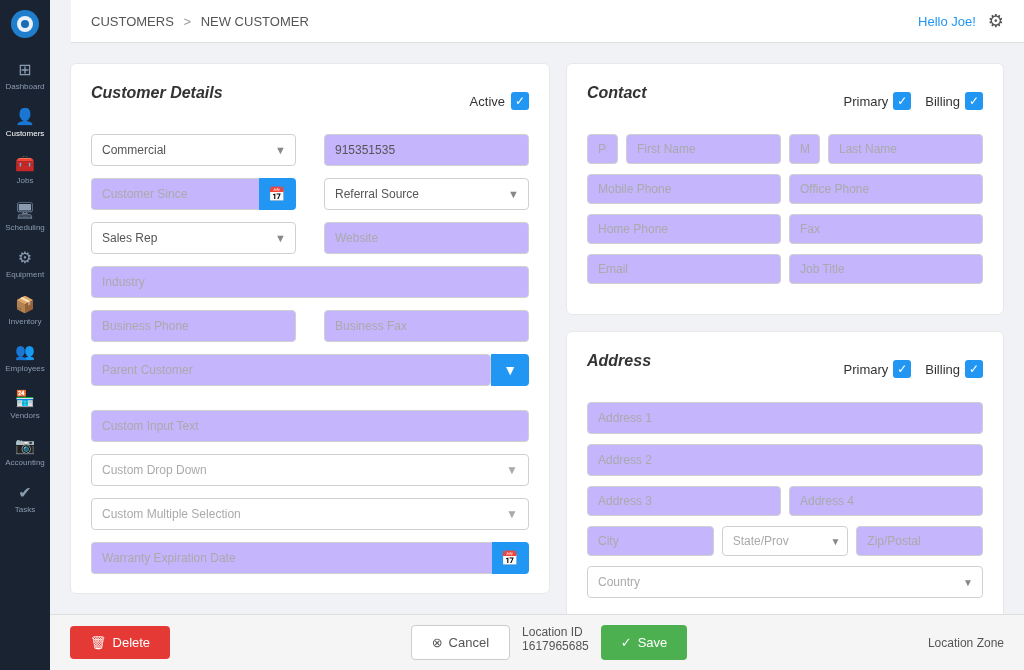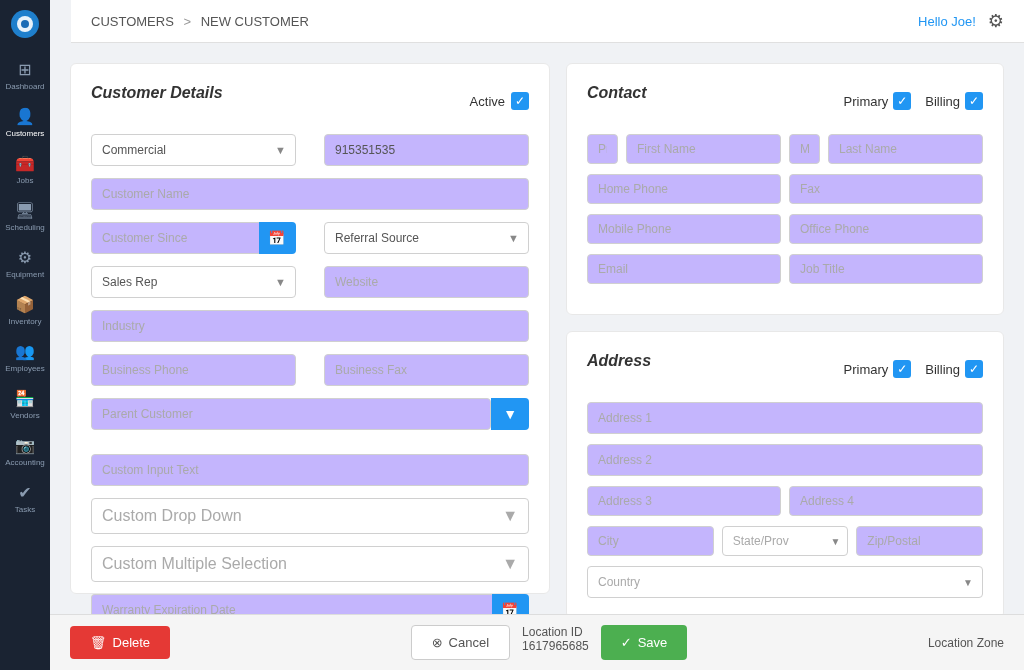--- a/index.html
+++ b/index.html
@@ -78,21 +78,21 @@
 
     
     .parent-customer-row { display: flex; margin-bottom: 12px; }
     .parent-customer-input { flex: 1; border: 1px solid #d0d0d0; border-radius: 4px 0 0 4px; padding: 8px 10px; font-size: 12px; color: #aaa; outline: none; border-right: none; }
     .parent-customer-btn { background: #2196F3; border: none; border-radius: 0 4px 4px 0; padding: 0 12px; color: white; cursor: pointer; font-size: 14px; }
 
     
     .empty-space { height: 12px; }
 
     
-    .custom-dropdown { border: 1px solid #d0d0d0; border-radius: 4px; padding: 8px 10px; font-size: 16px; color: #aaa; background: #fff; display: flex; justify-content: space-between; align-items: center; cursor: pointer; margin-bottom: 12px; }
+    .custom-dropdown { border: 1px solid #d0d0d0; border-radius: 4px; padding: 8px 10px; font-size: 12px; color: #aaa; background: #fff; display: flex; justify-content: space-between; align-items: center; cursor: pointer; margin-bottom: 12px; }
 
     
     .contact-card { min-width: 380px; }
 
     .primary-billing { display: flex; gap: 14px; align-items: center; }
     .pb-item { display: flex; align-items: center; gap: 5px; font-size: 13px; color: #333; }
 
     
     .contact-row { display: flex; gap: 8px; margin-bottom: 10px; }
     .contact-field { flex: 1; }
@@ -211,23 +211,20 @@
               <option>Commercial</option>
             </select>
             <span class="select-arrow">▼</span>
           </div>
         </div>
         <div class="form-field">
           <input type="text" value="915351535" style="">
         </div>
       </div>
 
-      <div class="spacing">
-        <input type="text" class="full-width" placeholder="Customer Name" style="">
-      </div>
 
       <div class="form-row">
         <div class="form-field">
           <div class="input-with-icon">
             <input type="text" placeholder="Customer Since" style="">
             <button class="input-icon-btn">
               <span>📅</span>
             </button>
           </div>
         </div>
@@ -326,33 +323,33 @@
           <div class="contact-field field-xs">
             <input type="text" placeholder="M.I." style="">
           </div>
           <div class="contact-field">
             <input type="text" placeholder="Last Name" style="">
           </div>
         </div>
 
         <div class="contact-row">
           <div class="contact-field">
+            <input type="text" placeholder="Mobile Phone" style="">
+          </div>
+          <div class="contact-field">
+            <input type="text" placeholder="Office Phone" style="">
+          </div>
+        </div>
+
+        <div class="contact-row">
+          <div class="contact-field">
             <input type="text" placeholder="Home Phone" style="">
           </div>
           <div class="contact-field">
             <input type="text" placeholder="Fax" style="">
-          </div>
-        </div>
-
-        <div class="contact-row">
-          <div class="contact-field">
-            <input type="text" placeholder="Mobile Phone" style="">
-          </div>
-          <div class="contact-field">
-            <input type="text" placeholder="Office Phone" style="">
           </div>
         </div>
 
         <div class="contact-row">
           <div class="contact-field">
             <input type="text" placeholder="Email" style="">
           </div>
           <div class="contact-field">
             <input type="text" placeholder="Job Title" style="">
           </div>

